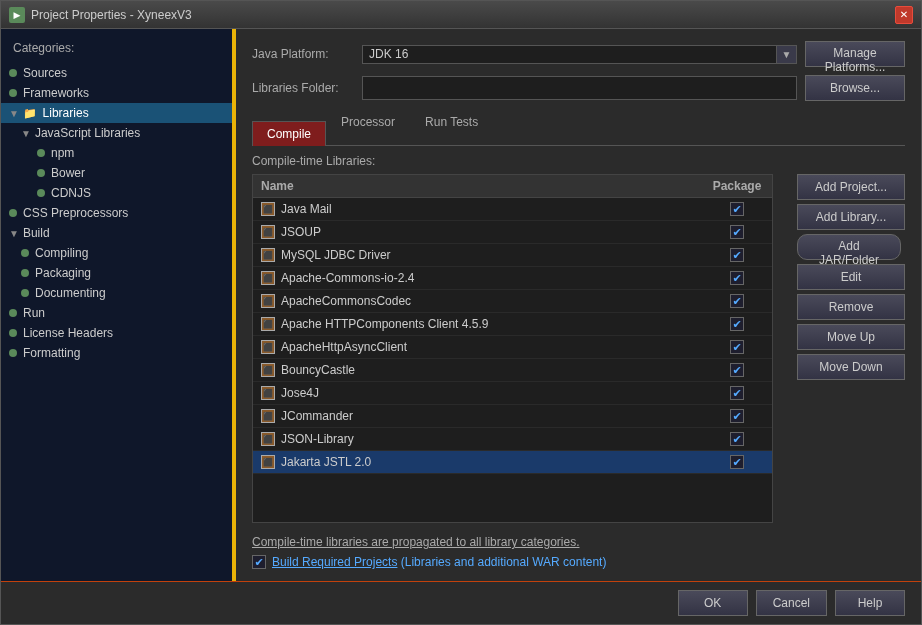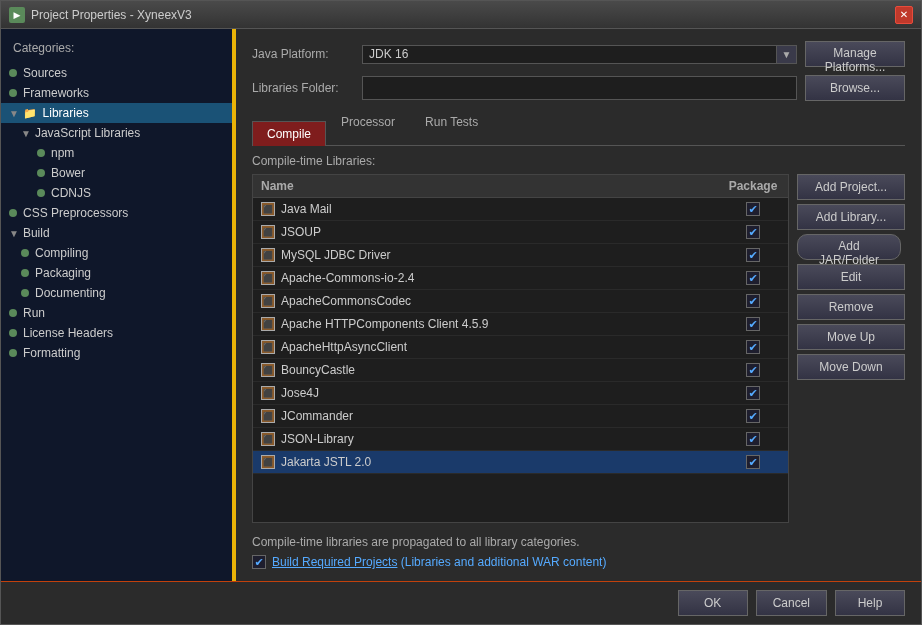--- a/index.html
+++ b/index.html
@@ -257,21 +257,21 @@
       border: 1px solid #666;
       background: #1e1e2e;
       display: flex;
       align-items: center;
       justify-content: center;
       color: #5af;
       font-size: 11px;
     }
     .panel-with-buttons {
       display: flex;
-      gap: 0;
+      gap: 16px;
       flex: 1;
       min-height: 0;
     }
     .table-section {
       flex: 1;
       display: flex;
       flex-direction: column;
       min-height: 0;
     }
     .action-buttons {
@@ -279,20 +279,21 @@
       flex-direction: column;
       gap: 4px;
       margin-left: 8px;
       padding-top: 0;
     }
     .footer-text {
       color: #aaa;
       font-size: 12px;
       margin-top: 8px;
       padding-top: 4px;
+      text-decoration: underline;
     }
     .footer-checkbox-row {
       display: flex;
       align-items: center;
       margin-top: 6px;
       color: #5af;
       font-size: 12px;
     }
     .footer-checkbox-row a {
       color: #5af;

